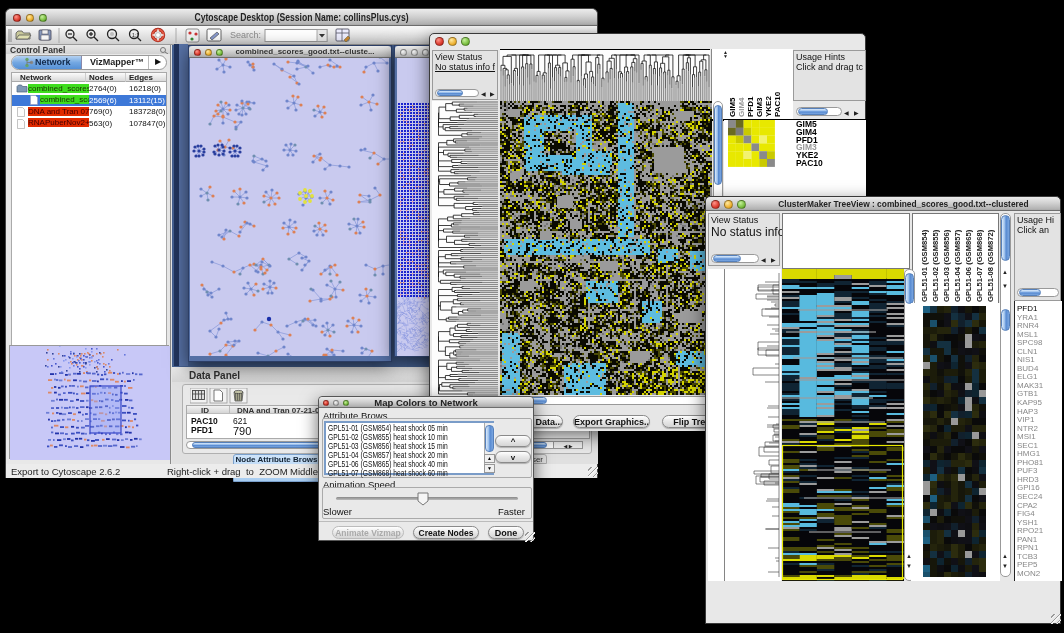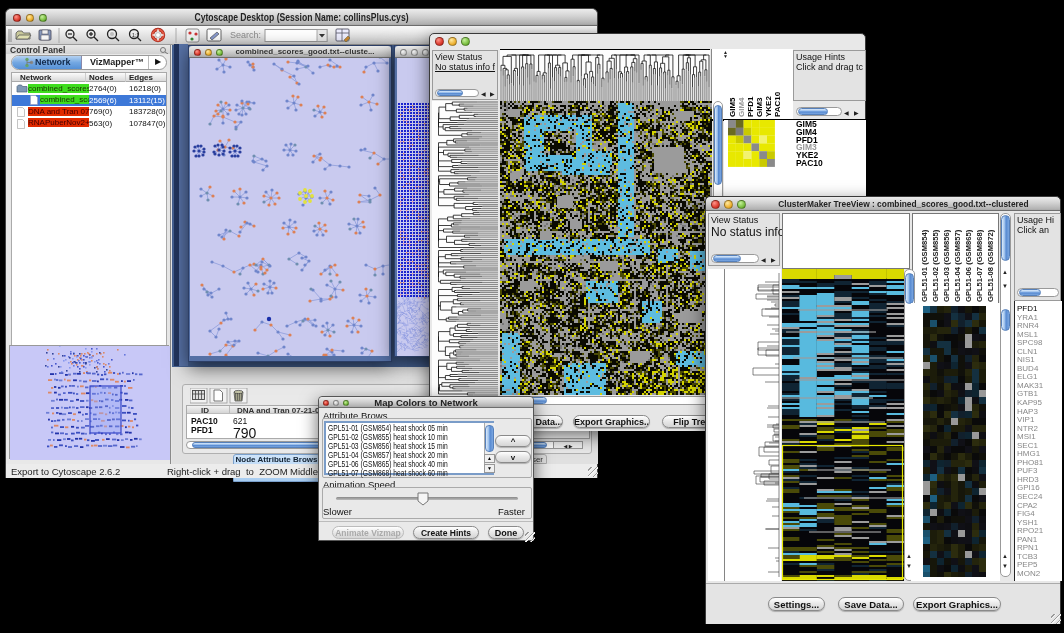--- a/index.html
+++ b/index.html
@@ -521,20 +521,21 @@
           <rect x="116" y="100.5" width="3.6" height="1.8" fill="#dd8866"></rect>
           <rect x="121" y="99.8" width="4.1" height="1.8" fill="#5566cc"></rect>
           <rect x="126" y="99.2" width="1.6" height="1.8" fill="#6f7fd6"></rect>
           <rect x="80" y="40" width="31" height="47" fill="#96a6f5" fill-opacity="0.45" stroke="#3747c9" stroke-width="1.2"></rect>
         </svg></div>
   </div>
 
   <div class="abs" style="left:166px; top:36px; width:426px; height:322px; background:#456192;"></div>
 
   <div class="abs" style="left:166px; top:358px; width:426px; height:97px; background:#e0e0e0;">
+    <div class="abs" style="left:0; top:0; width:100%; height:15px; background:linear-gradient(#ebebeb,#d5d5d5); font-size:10px; font-weight:bold; color:#333; padding:3px 0 0 17px;">Data Panel</div>
     <div class="abs" style="left:10px; top:17px; width:410px; height:70px; background:#e9e9e9; border:1px solid #b0b0b0; border-radius:3px;">
 
       <svg class="abs" width="70" height="18" style="left:7px; top:3px;">
         <rect x="0" y="0" width="17" height="15" fill="#f2f2f2" stroke="#999" stroke-width="0.8"></rect>
         <rect x="2.5" y="2.5" width="12" height="9" fill="#ddd" stroke="#444" stroke-width="0.9"></rect>
         <path d="M2.5 6h12M5.5 2.5v9M8.5 2.5v9M11.5 2.5v9" stroke="#444" stroke-width="0.8"></path>
         <rect x="20" y="0" width="17" height="15" fill="#f2f2f2" stroke="#999" stroke-width="0.8"></rect>
         <path d="M24 13V2h6l2.5 2.5V13z" fill="#fff" stroke="#555" stroke-width="0.8"></path>
         <rect x="40" y="0" width="17" height="15" fill="#f2f2f2" stroke="#999" stroke-width="0.8"></rect>
         <path d="M44 4h9l-1 9h-7z" fill="#a5a58c" stroke="#444" stroke-width="0.7"></path>
@@ -544,21 +545,21 @@
 
       <div class="abs" style="left:3px; top:20px; width:404px; height:34px; background:#fff; border:1px solid #aaa;">
         <div class="abs" style="left:0; top:0; width:100%; height:8px; background:linear-gradient(#f2f2f2,#d5d5d5); border-bottom:1px solid #bbb; font-size:8px; font-weight:bold; color:#333;">
           <span class="abs" style="left:14px;">ID</span>
             <span class="abs" style="left:50px;">DNA and Tran 07-21-06b</span>
           <span class="abs" style="left:42px; width:1px; height:8px; background:#bbb;"></span>
         </div>
         <div class="abs" style="left:4px; top:10px; font-size:8.5px; font-weight:bold; color:#111;">PAC10</div>
         <div class="abs" style="left:46px; top:10px; font-size:8.5px; color:#111;">621</div>
         <div class="abs" style="left:4px; top:19px; font-size:8.5px; font-weight:bold; color:#111;">PFD1</div>
-        <div class="abs" style="left:46px; top:19px; font-size:14px; color:#111;">790</div>
+        <div class="abs" style="left:46px; top:19px; font-size:11px; color:#111;">790</div>
       </div>
       <div class="sbtrack" style="left:3px; top:56px; width:396px; height:8px;"></div>
       <div class="sbthumb" style="left:9px; top:57px; width:355px; height:6px;"></div>
       <div class="abs" style="left:370px; top:56px; width:30px; height:8px; background:#f0f0f0; border:1px solid #999; font-size:5px; color:#222; text-align:center; line-height:8px;">◀&nbsp;▶</div>
     </div>
     <div class="abs" style="left:61px; top:87px; width:87px; height:28px; background:linear-gradient(#cfe4fa,#a8ccf0); border:1px solid #7aa0cc; border-radius:3px 3px 0 0; font-size:8px; font-weight:bold; color:#123; text-align:center; white-space:nowrap;">Node Attribute Brows</div>
     <div class="abs" style="left:265px; top:87px; width:110px; height:10px; background:#e0e0e0; border:1px solid #aaa; border-radius:3px 3px 0 0; font-size:8px; color:#333; text-align:right; padding-right:3px; white-space:nowrap; overflow:hidden;">Network Attribute Browser</div>
   </div>
 
   <div class="abs" style="left:0; top:455px; width:100%; height:14px; background:#ececec; font-size:9.5px; color:#222;">
@@ -1767,25 +1768,20 @@
         <rect x="35" y="266" width="7" height="7" fill="#16160a"></rect>
         <rect x="42" y="266" width="7" height="7" fill="#11202c"></rect>
         <rect x="49" y="266" width="7" height="7" fill="#101016"></rect>
         <rect x="56" y="266" width="7" height="7" fill="#0e0e12"></rect>
       </svg></div>
 
   <div class="abs" style="left:308px; top:104px; width:48px; height:280px; background:#fff; border-left:1px solid #222;">
     <div class="abs" style="left:2px; top:4px; font-size:8px; line-height:8.55px; color:#888;"><span style="color:#000;">PFD1</span><br>YRA1<br>RNR4<br>MSL1<br>SPC98<br>CLN1<br>NIS1<br>BUD4<br>ELG1<br>MAK31<br>GTB1<br>KAP95<br>HAP3<br>VIP1<br>NTR2<br>MSI1<br>SEC1<br>HMG1<br>PHO81<br>PUF3<br>HRD3<br>GPI16<br>SEC24<br>CPA2<br>FIG4<br>YSH1<br>RPO21<br>PAN1<br>RPN1<br>TCB3<br>PEP5<br>MON2</div>
   </div>
 
-  <div class="abs" style="left:0; top:386px; width:100%; height:41px; background:#e4e4e4; border-top:1px solid #aaa;">
-    <div class="pillbtn" style="left:62px; top:13px; width:57px; height:14px; font-size:9.5px; line-height:14px;">Settings...</div>
-    <div class="pillbtn" style="left:132px; top:13px; width:66px; height:14px; font-size:9.5px; line-height:14px;">Save Data...</div>
-    <div class="pillbtn" style="left:207px; top:13px; width:88px; height:14px; font-size:9.5px; line-height:14px;">Export Graphics...</div>
-  </div>
   <div class="grip" style="left:345px; top:417px;"></div>
 </div>
 
 <div class="win" style="left:318px; top:396px; width:216px; height:145px; background:#e9e9e9; border:1px solid #555; border-radius:4px 4px 0 0;">
   <div class="tbar big" style="height:11px; font-size:9.5px; font-weight:bold; line-height:11px; border-radius:4px 4px 0 0;">Map Colors to Network</div>
   <div class="lights" style="left:4px; top:3px; gap:4px;">
       <div class="lt red" style="width:6px;height:6px;"></div>
       <div class="lt gry" style="width:6px;height:6px;"></div>
       <div class="lt grn" style="width:6px;height:6px;"></div>
     </div>
@@ -1812,16 +1808,16 @@
   <div class="abs" style="left:3px; top:90px; width:210px; height:32px; border:1px solid #aaa; border-radius:2px;"></div>
   <div class="abs" style="left:17px; top:100px; width:182px; height:3px; background:linear-gradient(#888,#bbb); border-radius:2px;"></div>
   <svg class="abs" width="12" height="14" style="left:98px; top:95px;">
       <path d="M1 1h10v8l-5 4-5-4z" fill="#f5f5f5" stroke="#777" stroke-width="1"></path>
     </svg>
   <div class="abs" style="left:4px; top:109px; font-size:9.5px; color:#111;">Slower</div>
   <div class="abs" style="left:179px; top:109px; font-size:9.5px; color:#111;">Faster</div>
 
   <div class="abs" style="left:0; top:124px; width:100%; height:1px; background:#bbb;"></div>
   <div class="pillbtn" style="left:13px; top:129px; width:72px; height:13px; font-size:8.5px; line-height:13px; color:#aaa; border-color:#bbb; box-shadow:none;">Animate Vizmap</div>
-  <div class="pillbtn" style="left:94px; top:129px; width:66px; height:13px; font-size:8.5px; line-height:13px;">Create Hints</div>
+  <div class="pillbtn" style="left:94px; top:129px; width:66px; height:13px; font-size:8.5px; line-height:13px;">Create Nodes</div>
   <div class="pillbtn" style="left:169px; top:129px; width:36px; height:13px; font-size:9px; line-height:13px;">Done</div>
   <div class="grip" style="left:206px; top:135px;"></div>
 </div>
 
 </body></html>

